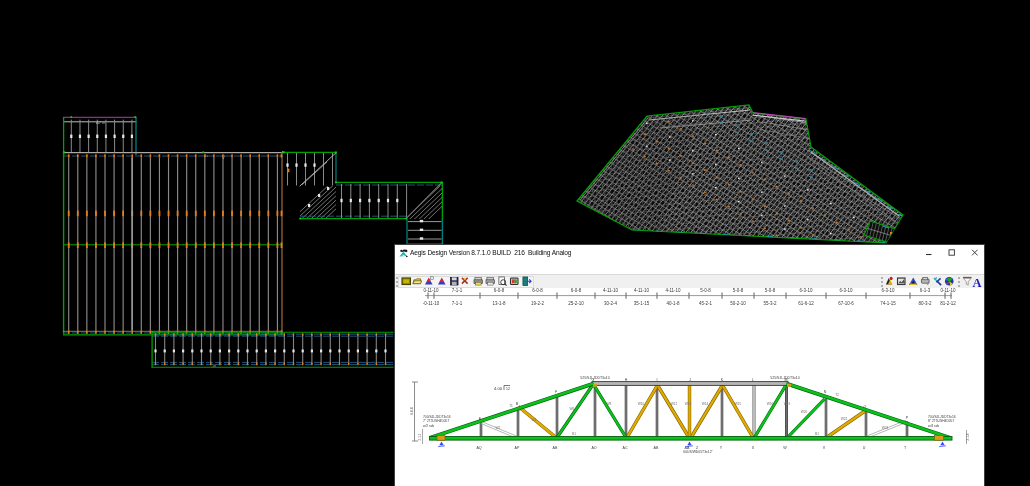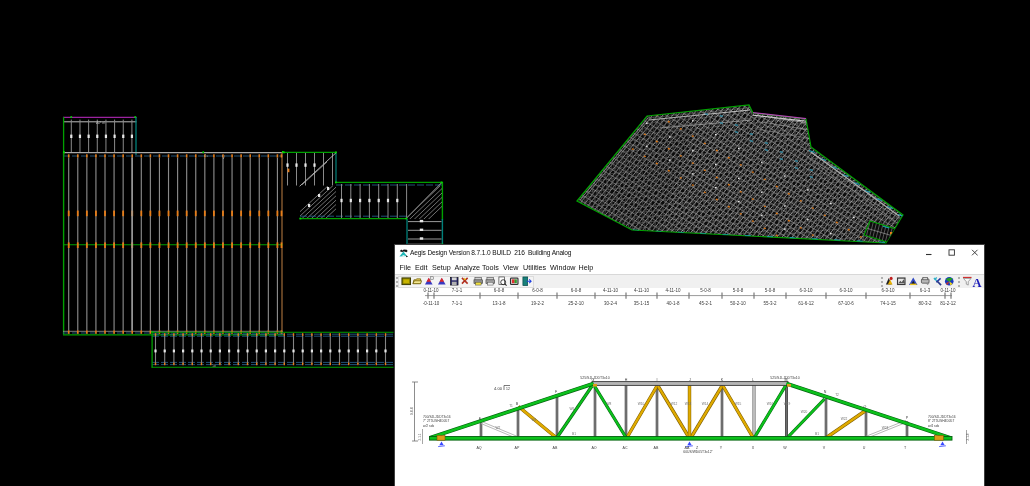--- a/index.html
+++ b/index.html
@@ -1239,31 +1239,20 @@
     <svg class="btn" style="left:523px" width="22" height="15">
           <line x1="8" y1="9.5" x2="13.5" y2="9.5" stroke="#303030" stroke-width="1.1"></line>
         </svg>
     <svg class="btn" style="left:546px" width="22" height="15">
           <rect x="8" y="4.8" width="5.4" height="5.4" fill="none" stroke="#303030" stroke-width="0.9"></rect>
         </svg>
     <svg class="btn" style="left:569px" width="22" height="15">
           <path d="M8 4.8 L13.5 10.3 M13.5 4.8 L8 10.3" stroke="#303030" stroke-width="0.9"></path>
         </svg>
   </div>
-  <div id="menu">
-        <span style="position:absolute;left:5px;top:1.5px">File</span>
-        <span style="position:absolute;left:20.5px;top:1.5px">Edit</span>
-        <span style="position:absolute;left:37.5px;top:1.5px">Setup</span>
-        <span style="position:absolute;left:60px;top:1.5px">Analyze</span>
-        <span style="position:absolute;left:87.5px;top:1.5px">Tools</span>
-        <span style="position:absolute;left:108.5px;top:1.5px">View</span>
-        <span style="position:absolute;left:128.5px;top:1.5px">Utilities</span>
-        <span style="position:absolute;left:155.5px;top:1.5px">Window</span>
-        <span style="position:absolute;left:184px;top:1.5px">Help</span>
-      </div>
   <div id="tbar">
     <div style="position:absolute;left:1.5px;top:2px;width:1px;height:10px;border-left:2px dotted #b0b0b0"></div>
     <div style="position:absolute;left:3px;top:0.5px;width:136px;height:12.5px;border:1px solid #dcdcdc;background:#f4f4f4"></div>
     <div style="position:absolute;left:486.5px;top:2px;width:1px;height:10px;border-left:2px dotted #b0b0b0"></div>
     <div style="position:absolute;left:563px;top:2px;width:1px;height:10px;border-left:2px dotted #b0b0b0"></div>
     <svg style="position:absolute;left:6px;top:1px" width="10.5" height="10.5" viewBox="0 0 11 11">
           <rect x="1" y="2" width="9" height="7" fill="#8a8000" stroke="#3a3a00" stroke-width="1"></rect>
           <rect x="2.5" y="3.5" width="6" height="4" fill="#c8b400"></rect>
         </svg>
 <svg style="position:absolute;left:17.5px;top:1px" width="10.5" height="10.5" viewBox="0 0 11 11">

